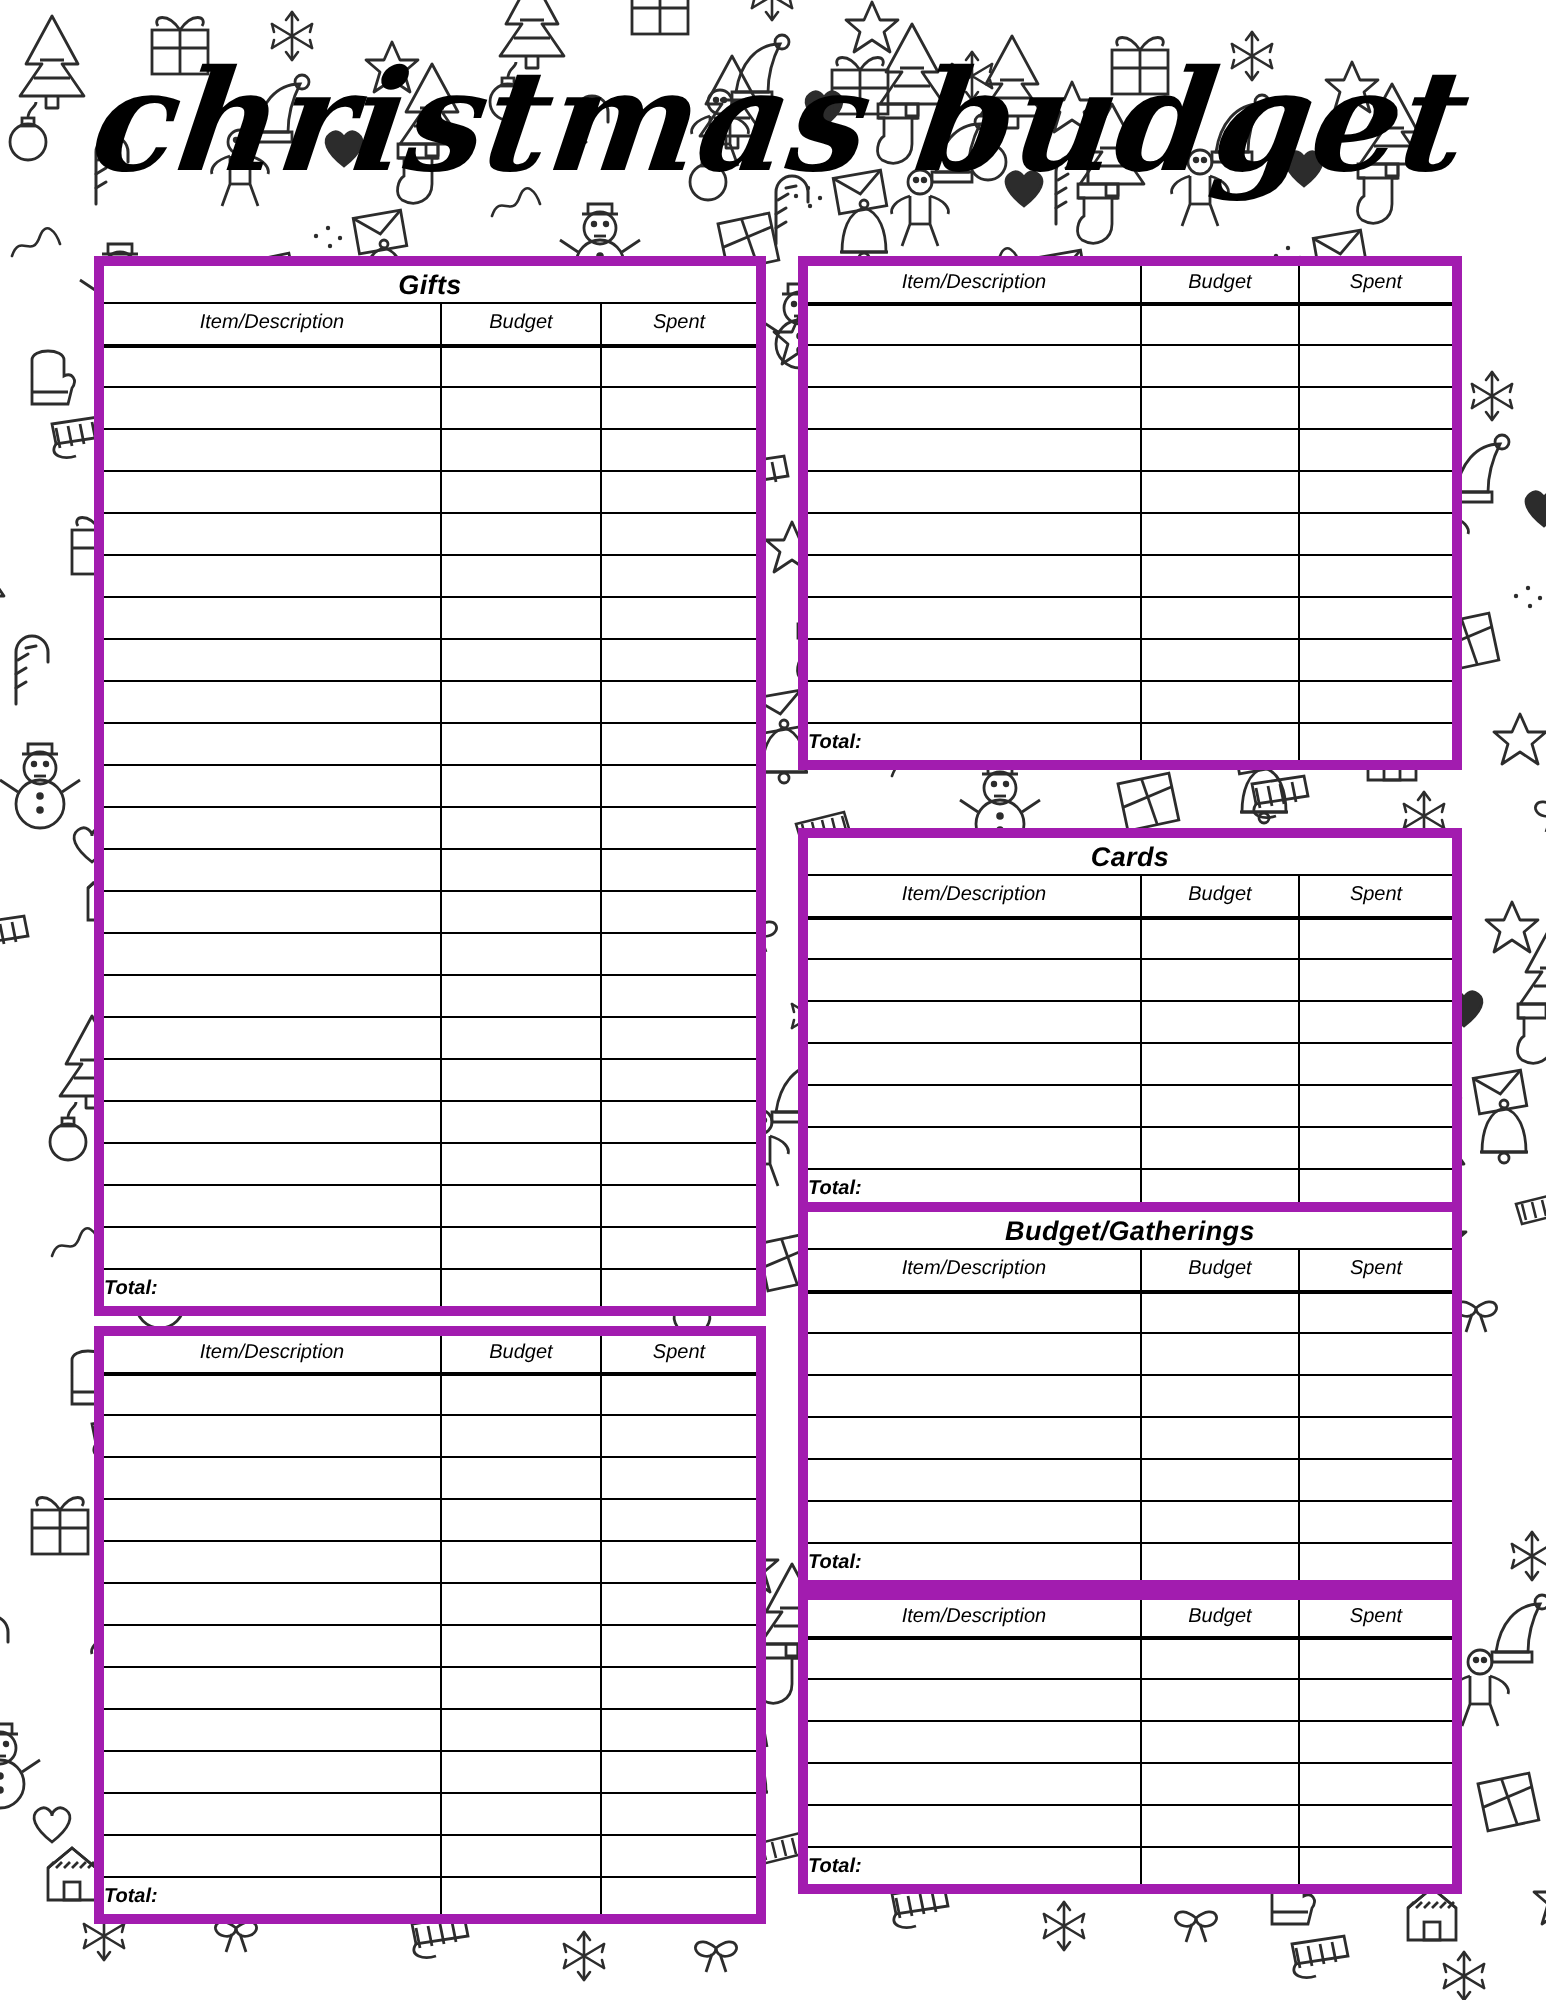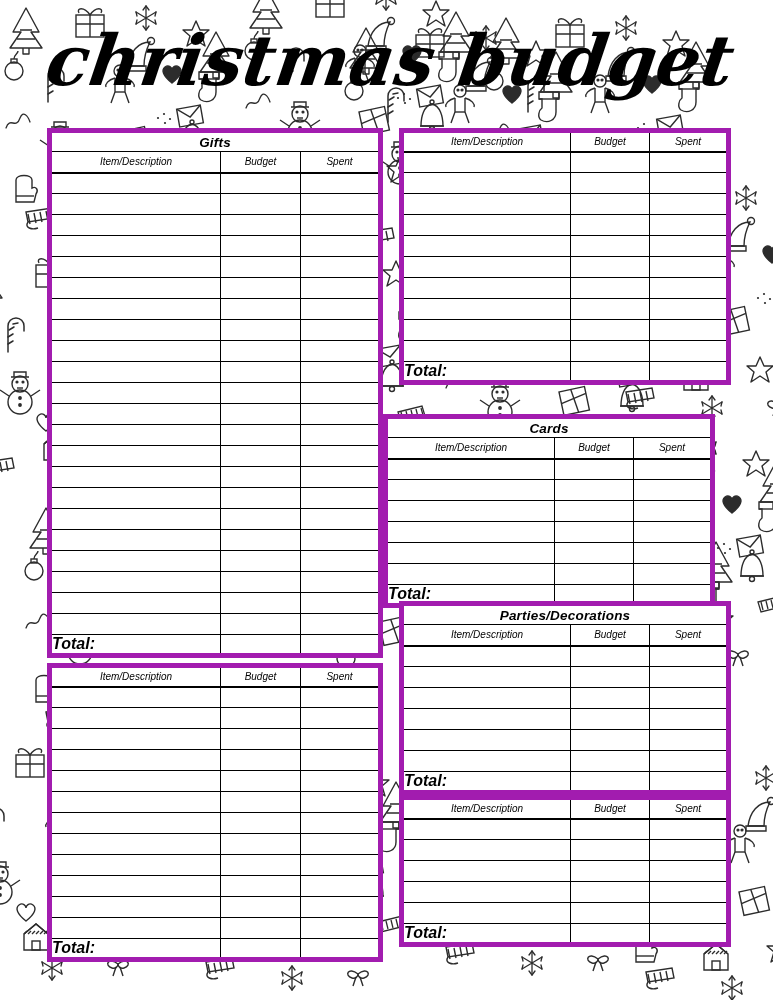--- a/index.html
+++ b/index.html
@@ -69,21 +69,21 @@
     text-align: center;
     font-weight: normal;
     font-style: italic;
     font-size: 10px;
     height: 20px;
     border-bottom: 2px solid #000 !important;
   }
   .total-cell {
     font-weight: bold;
     font-style: italic;
-    font-size: 16px;
+    font-size: 10px;
     padding-left: 4px;
     text-align: left;
     height: 21px;
   }
   .row-cell { height: 21px; }
 </style>
 </head>
 <body>
 
 <div id="page">
@@ -533,21 +533,21 @@
             <td class="row-cell"></td>
             <td class="row-cell"></td>
           </tr>
           <tr>
             <td class="total-cell">Total:</td>
             <td class="row-cell"></td>
             <td class="row-cell"></td>
           </tr>
         </tbody>
       </table>
-      <table class="budget-table" style="left: 383px; top: 414px; width: 328px;">
+      <table class="budget-table" style="left: 399px; top: 414px; width: 328px;">
         <colgroup>
           <col style="width: 169px;">
           <col style="width: 79px;">
           <col style="width: 79px;">
         </colgroup>
         <tbody>
           <tr>
             <td class="sect-title" colspan="3">Cards</td>
           </tr>
           <tr>
@@ -593,21 +593,21 @@
         </tbody>
       </table>
       <table class="budget-table" style="left: 399px; top: 601px; width: 328px;">
         <colgroup>
           <col style="width: 169px;">
           <col style="width: 79px;">
           <col style="width: 79px;">
         </colgroup>
         <tbody>
           <tr>
-            <td class="sect-title" colspan="3">Parties/Decorations</td>
+            <td class="sect-title" colspan="3">Budget/Gatherings</td>
           </tr>
           <tr>
             <td class="col-head">Item/Description</td>
             <td class="col-head">Budget</td>
             <td class="col-head">Spent</td>
           </tr>
           <tr>
             <td class="row-cell"></td>
             <td class="row-cell"></td>
             <td class="row-cell"></td>

